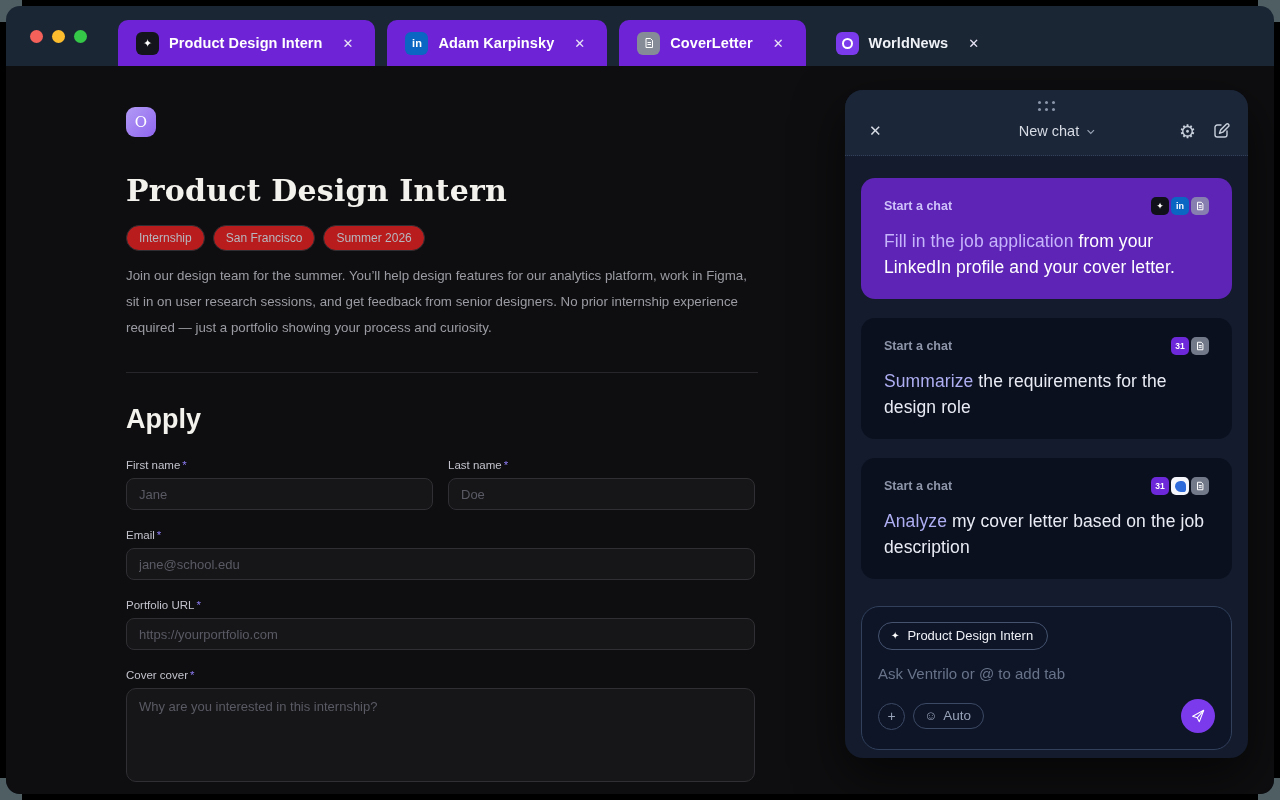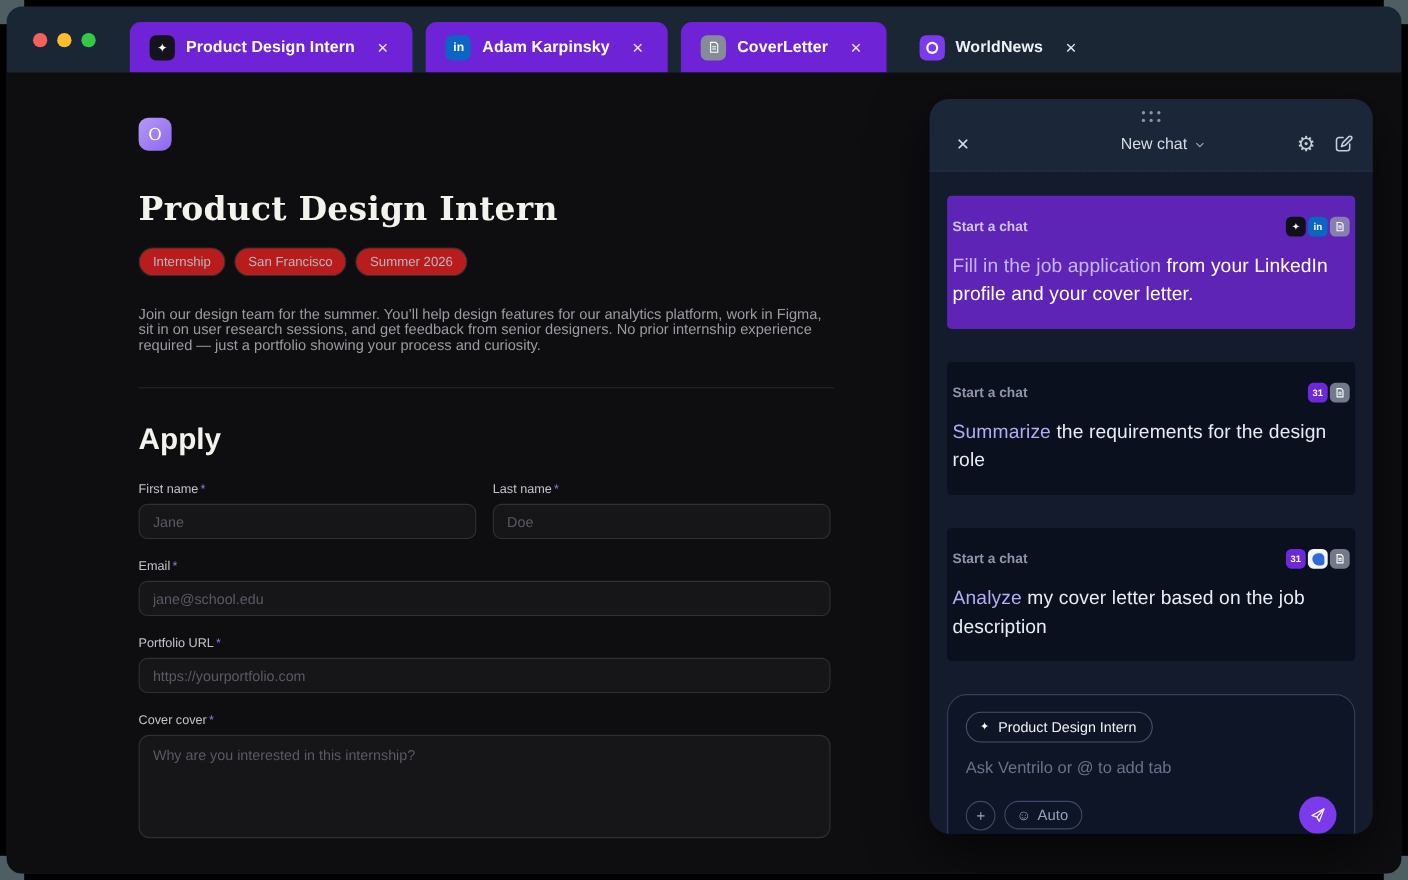--- a/index.html
+++ b/index.html
@@ -34,21 +34,21 @@
 
   
   .content { position:absolute; top:60px; left:0; right:0; bottom:0; background:#0e0e10; border-radius:0 0 12px 12px; overflow:hidden; }
 
   .job { position:absolute; left:120px; top:0; width:632px; }
   .logo { margin-top:41px; width:30px; height:30px; border-radius:9px; background:linear-gradient(135deg,#b39bf6,#8e65ee);
           display:flex; align-items:center; justify-content:center; color:#fff; font-family:"DejaVu Serif", serif; font-size:15px; }
   .job-title { margin-top:36px; font-family:"DejaVu Serif", serif; font-weight:700; font-size:30px; color:#f3f2ed; letter-spacing:.2px; }
   .tags { margin-top:17px; display:flex; gap:8px; }
   .tag { background:#b91c1c; border:1px solid #2e2e33; color:#b6b7bf; font-size:12px; padding:5px 12px; border-radius:999px; }
-  .job-desc { margin-top:28px; color:#9b9ca3; font-size:13.3px; line-height:14px; width:628px; }
+  .job-desc { margin-top:12px; color:#9b9ca3; font-size:13.3px; line-height:26px; width:628px; }
   .divider { margin-top:31px; border-top:1px solid #27272b; width:632px; }
   .apply-heading { margin-top:31px; font-family:Liberation Sans, sans-serif; font-weight:700; font-size:27px; color:#f3f2ed; }
 
   .form { margin-top:24px; width:629px; }
   .form-row { display:flex; gap:15px; }
   .field { margin-bottom:19px; }
   .field.half { width:307px; }
   .field.full { width:629px; }
   .flabel { font-size:11.5px; color:#c2c3cc; margin-bottom:7px; }
   .req { color:#8b7bf2; margin-left:2px; }
@@ -68,21 +68,21 @@
   .ph-row { position:absolute; left:0; right:0; top:24px; height:34px; display:flex; align-items:center; padding:0 18px; }
   .panel-close { color:#d6dbe4; font-size:15px; cursor:pointer; padding:4px 6px; }
   .panel-title-wrap { position:absolute; left:50%; transform:translateX(-50%); display:flex; align-items:center; gap:6px; cursor:pointer;padding-left:22px; }
   .panel-title { color:#d6dbe4; font-size:14.5px; }
   .chev { stroke:#9aa4b6; }
   .ph-actions { margin-left:auto; display:flex; align-items:center; gap:16px; }
   .gear { color:#c6ceda; font-size:19px; cursor:pointer; line-height:1; }
   .compose { cursor:pointer; display:flex; }
 
   .panel-body { flex:1; display:flex; flex-direction:column; padding:22px 16px 8px; }
-  .card { border-radius:4px; padding:19px 5px; margin-bottom:30px; cursor:pointer; }
+  .card { border-radius:14px; padding:19px 23px; margin-bottom:19px; cursor:pointer; }
   .card.purple { background:#5d24b5; }
   .card.dark { background:#0b101f; }
   .card-top { display:flex; align-items:center; justify-content:space-between; }
   .eyebrow { font-size:12.5px; font-weight:700; }
   .card.purple .eyebrow { color:#cfc2fa; }
   .card.dark .eyebrow { color:#8d95a9; }
   .badges { display:flex; }
   .badge { width:18px; height:18px; border-radius:5px; display:flex; align-items:center; justify-content:center; margin-left:2px; }
   .badge.sparkle { background:#10101a; color:#fff; font-size:9px; }
   .badge.linkedin { background:#0a66c2; color:#fff; font-size:9px; font-weight:700; }

